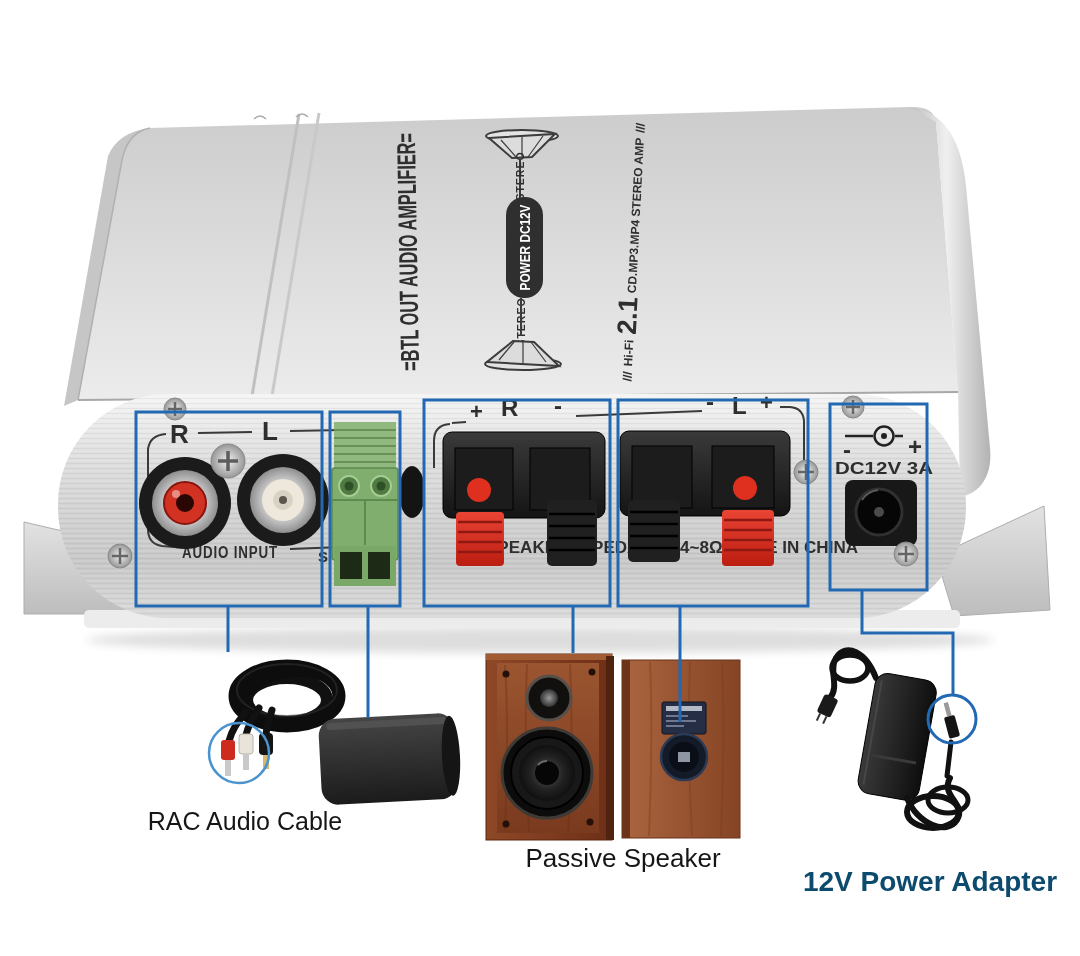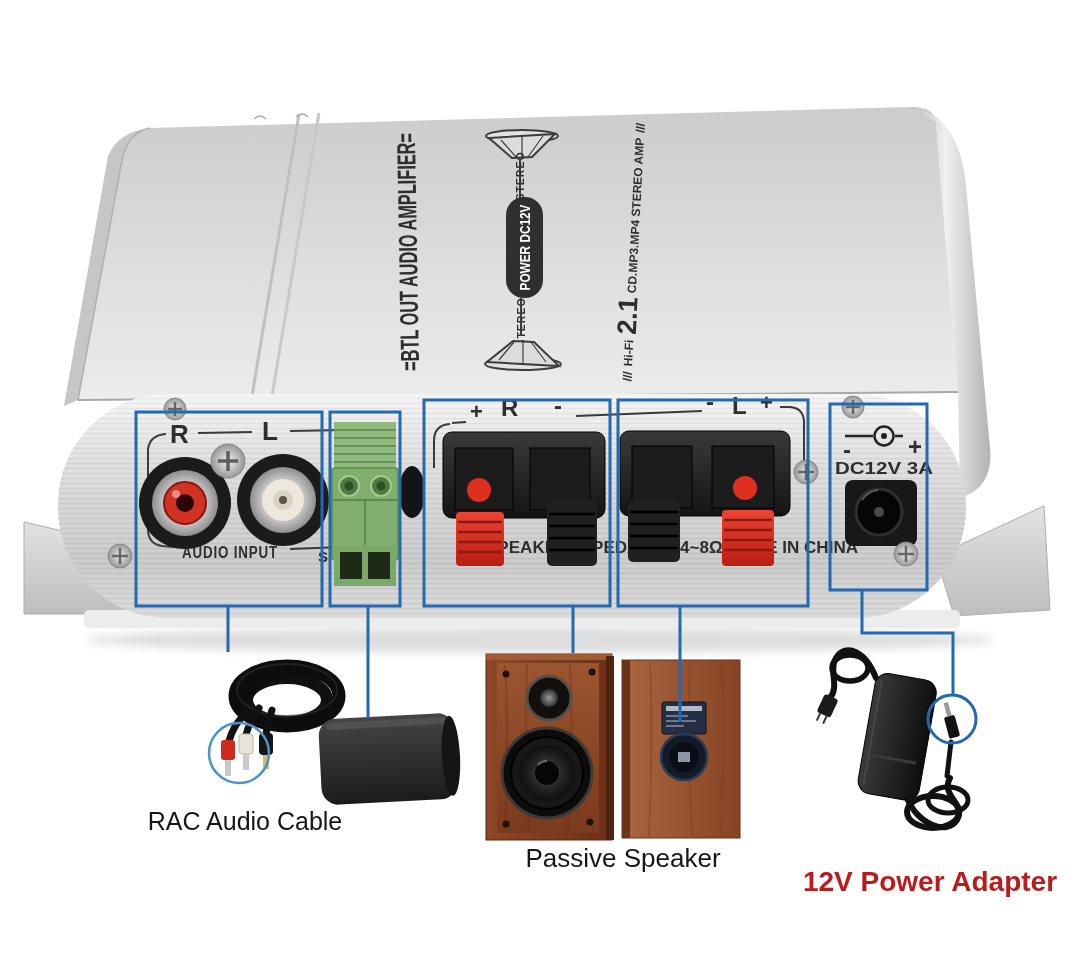--- a/index.html
+++ b/index.html
@@ -2,21 +2,21 @@
 <html style="--c-background: #FFFFFF; --c-callout: #2268B2; --c-highlight-circle: #4A93CF; --c-rca-red: #D23222; --c-terminal-green: #7FAE6E; --c-lever-red: #DE2F1F;"><head>
 <meta charset="utf-8">
 <style>
   html,body{margin:0;padding:0;background:#fff;}
   .stage{position:relative;width:1080px;height:956px;background:var(--c-background,#ffffff);
          overflow:hidden;font-family:"Liberation Sans",sans-serif;}
   .stage svg{position:absolute;left:0;top:0;}
   .cap{position:absolute;color:#161616;text-align:center;line-height:1.1;}
   #cap-rca{left:115px;top:808px;width:260px;font-size:25px;}
   #cap-spk{left:493px;top:844px;width:260px;font-size:26px;}
-  #cap-adp{left:785px;top:867px;width:290px;font-size:28px;font-weight:bold;color:#b91c1c;}
+  #cap-adp{left:785px;top:867px;width:290px;font-size:28px;font-weight:bold;color:#0c4a6e;}
   .ptxt{fill:#2e2e2e;font-weight:bold;font-family:"Liberation Sans",sans-serif;}
   .pline{stroke:#3a3a3a;stroke-width:2;fill:none;}
   .co-box{fill:none;stroke:var(--c-callout,#2268B2);stroke-width:3;}
   .co-line{fill:none;stroke:var(--c-callout,#2268B2);stroke-width:3;}
   .hl-circle{fill:none;stroke:var(--c-highlight-circle,#4A93CF);stroke-width:2.5;}
   .hl-circle2{fill:none;stroke:var(--c-callout,#2268B2);stroke-width:3;}
   .cord{fill:none;stroke:#111;stroke-linecap:round;}
 </style>
 </head>
 <body>

